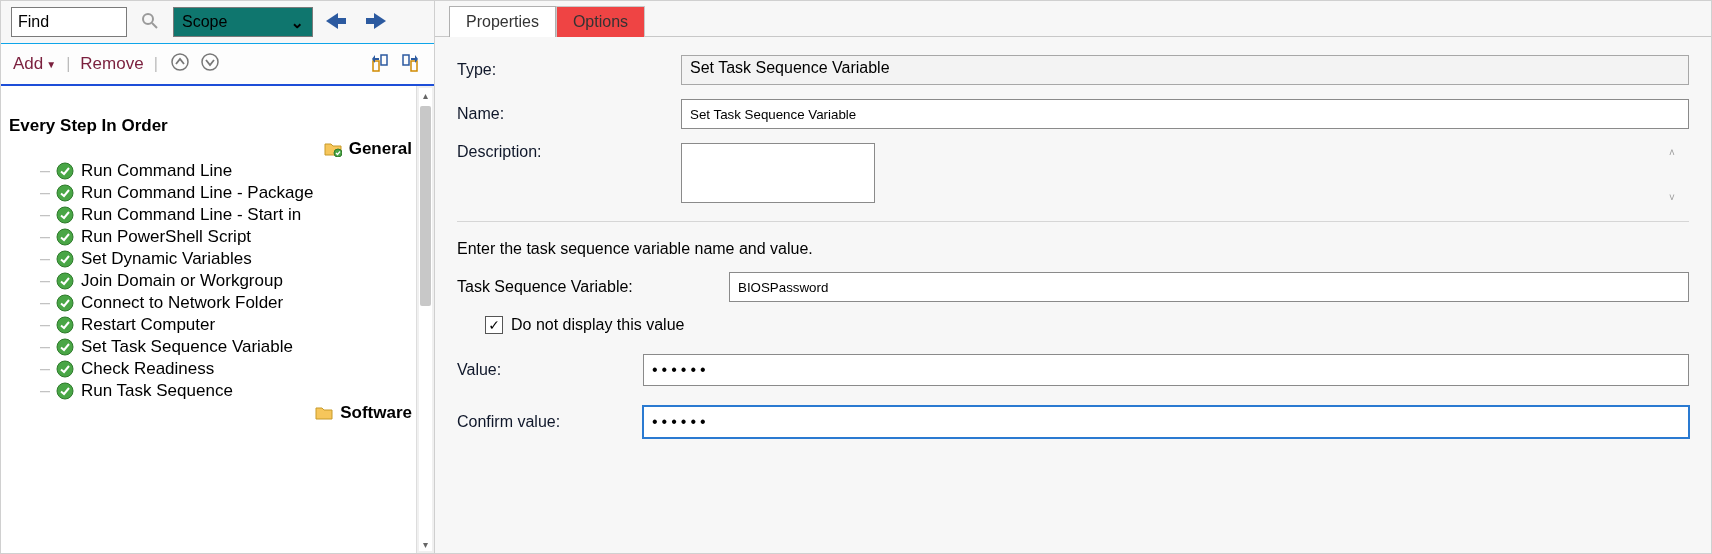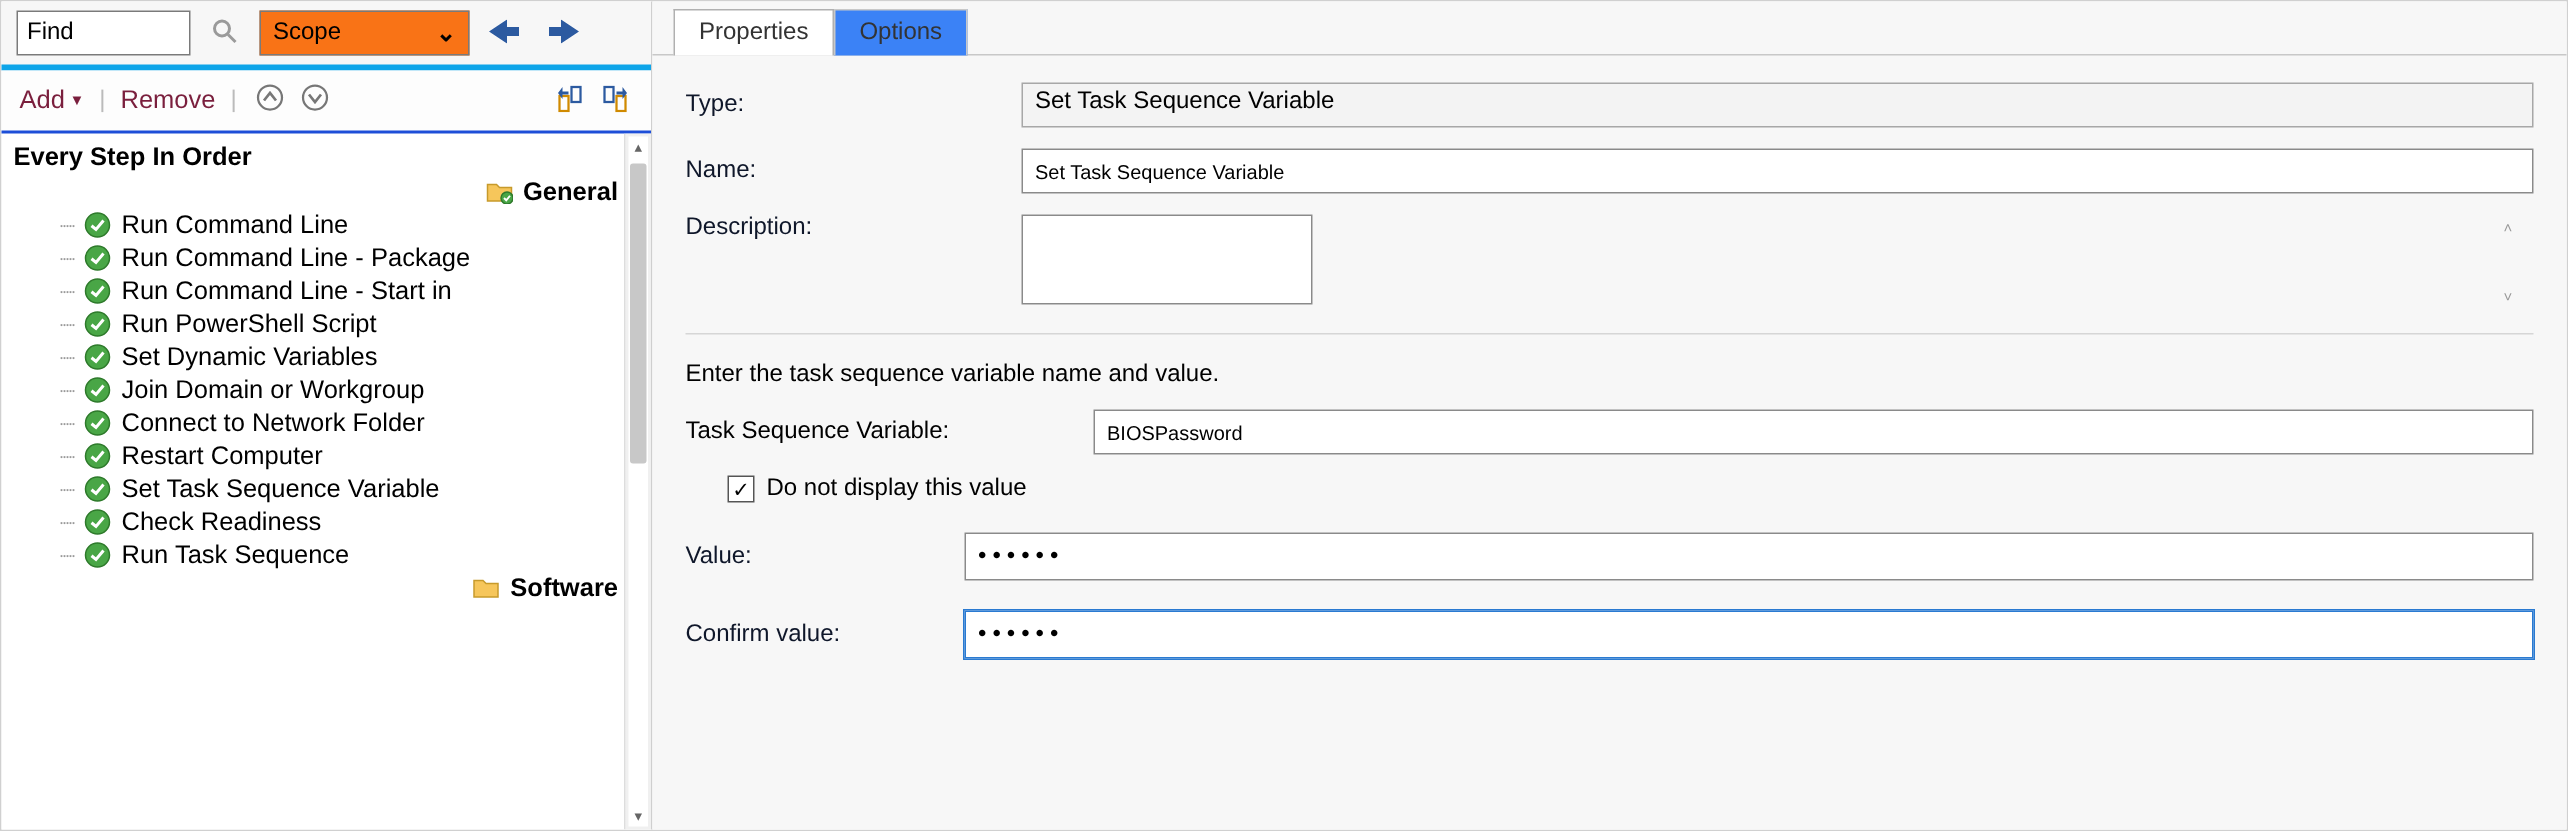--- a/index.html
+++ b/index.html
@@ -23,41 +23,41 @@
     flex-direction: column;
     border-right: 1px solid #cfcfcf;
     background: #fff;
   }
   .toolbar1 {
     display: flex;
     align-items: center;
     gap: 6px;
     padding: 6px 10px;
     background: #f7f7f7;
-    border-bottom: 4px solid #0ea5e9;
+    border-bottom: 1px solid #0ea5e9;
   }
   .find-input {
     width: 116px;
     height: 30px;
     border: 1px solid #7a7a7a;
     font-size: 16px;
     padding: 2px 6px;
     background:#fff;
   }
   .icon-btn {
     width: 34px; height: 30px;
     display:flex; align-items:center; justify-content:center;
     border:1px solid transparent;
     background: transparent;
     cursor:pointer;
   }
   .scope {
     width: 140px; height: 30px;
     border:1px solid #7a7a7a;
-    background:#f97316;
+    background:#0f766e;
     display:flex; align-items:center; justify-content:space-between;
     padding:0 8px;
     cursor:pointer;
   }
   .scope .chev { font-weight:bold; }
   .toolbar2 {
     display:flex; align-items:center; gap:6px;
     padding: 8px 12px;
     background:#fdfdfd;
     border-bottom: 2px solid #1d4ed8;
@@ -69,20 +69,21 @@
     display:flex; align-items:center; gap:3px;
   }
   .tb-sep { color:#bbb; padding:0 4px; }
   .spacer { flex:1; }
   .small-icon { width:24px; height:24px; display:flex; align-items:center; justify-content:center; cursor:pointer;}
   .tree-wrap { flex:1; overflow:hidden; display:flex; }
   .tree {
     flex:1; overflow:auto;
     padding: 4px 0 4px 4px;
     font-size: 17px;
+    margin-top: 24px;
   }
   .tree .hdr { font-weight:bold; padding:2px 4px; }
   .tree .folder {
     display:flex; align-items:center; gap:6px;
     padding:1px 4px; font-weight:bold;justify-content:flex-end;
   }
   .tree .item {
     display:flex; align-items:center; gap:6px;
     padding:1px 4px 1px 4px;
     cursor:pointer;
@@ -115,21 +116,21 @@
   .vscroll .up{ top:0;} .vscroll .down{ bottom:0;}
   
   .right { flex:1; background:#f7f7f7; display:flex; flex-direction:column; }
   .tabs {
     display:flex; align-items:flex-end; gap:0; padding: 4px 14px 0 14px;
     background:#f7f7f7;
   }
   .tab {
     padding: 6px 16px;
     border:1px solid #c8c8c8; border-bottom:none;
-    background:#3b82f6; color:#333;
+    background:#ef4444; color:#333;
     cursor:pointer;
     font-size:16px;
     position:relative;
     top:1px;
   }
   .tab.active {
     background:#fff; border-color:#b0b0b0; z-index:2;
   }
   .panel {
     flex:1; background:#f7f7f7; border-top:1px solid #c8c8c8;

